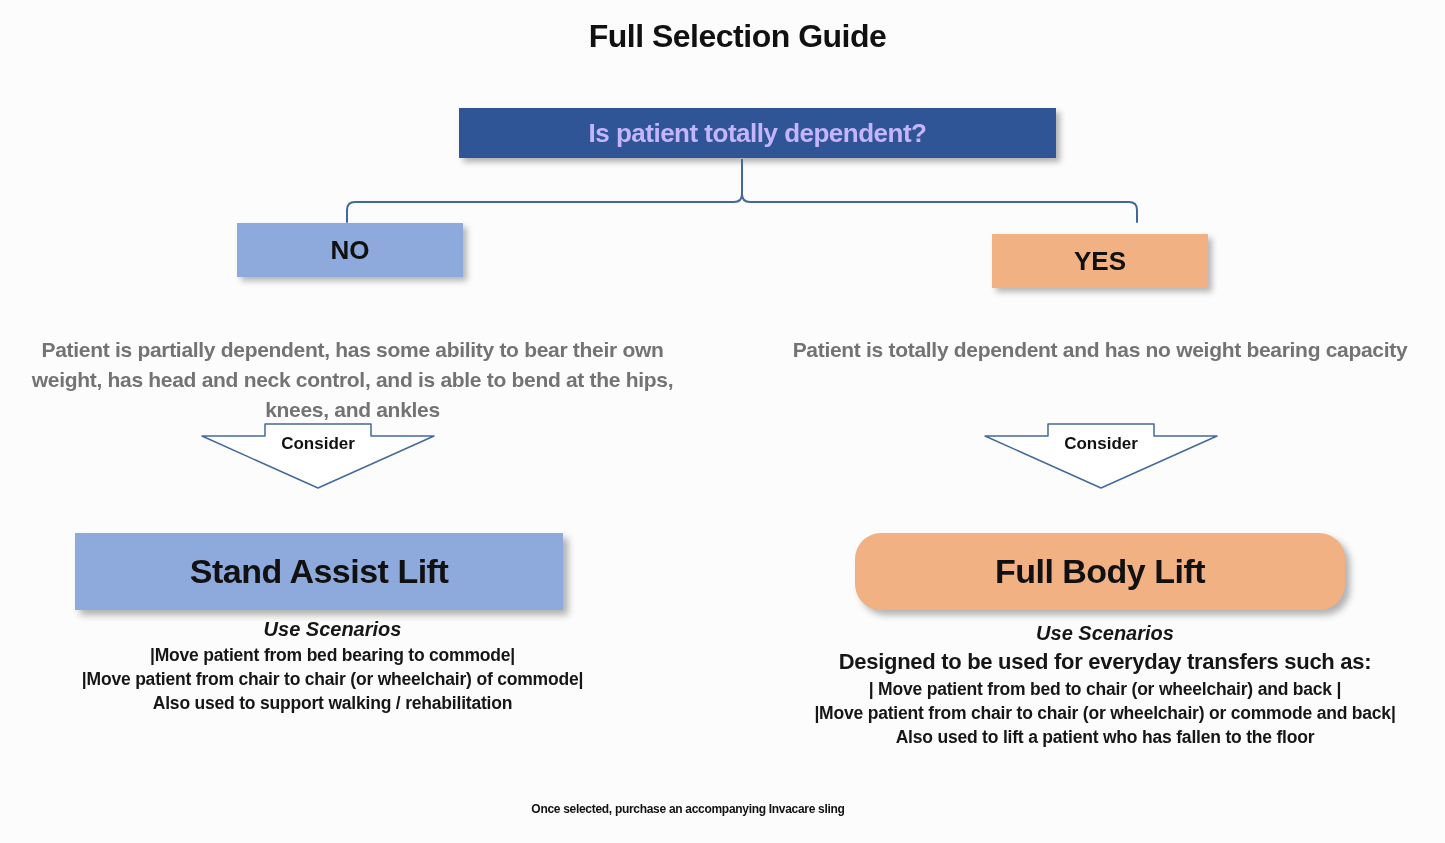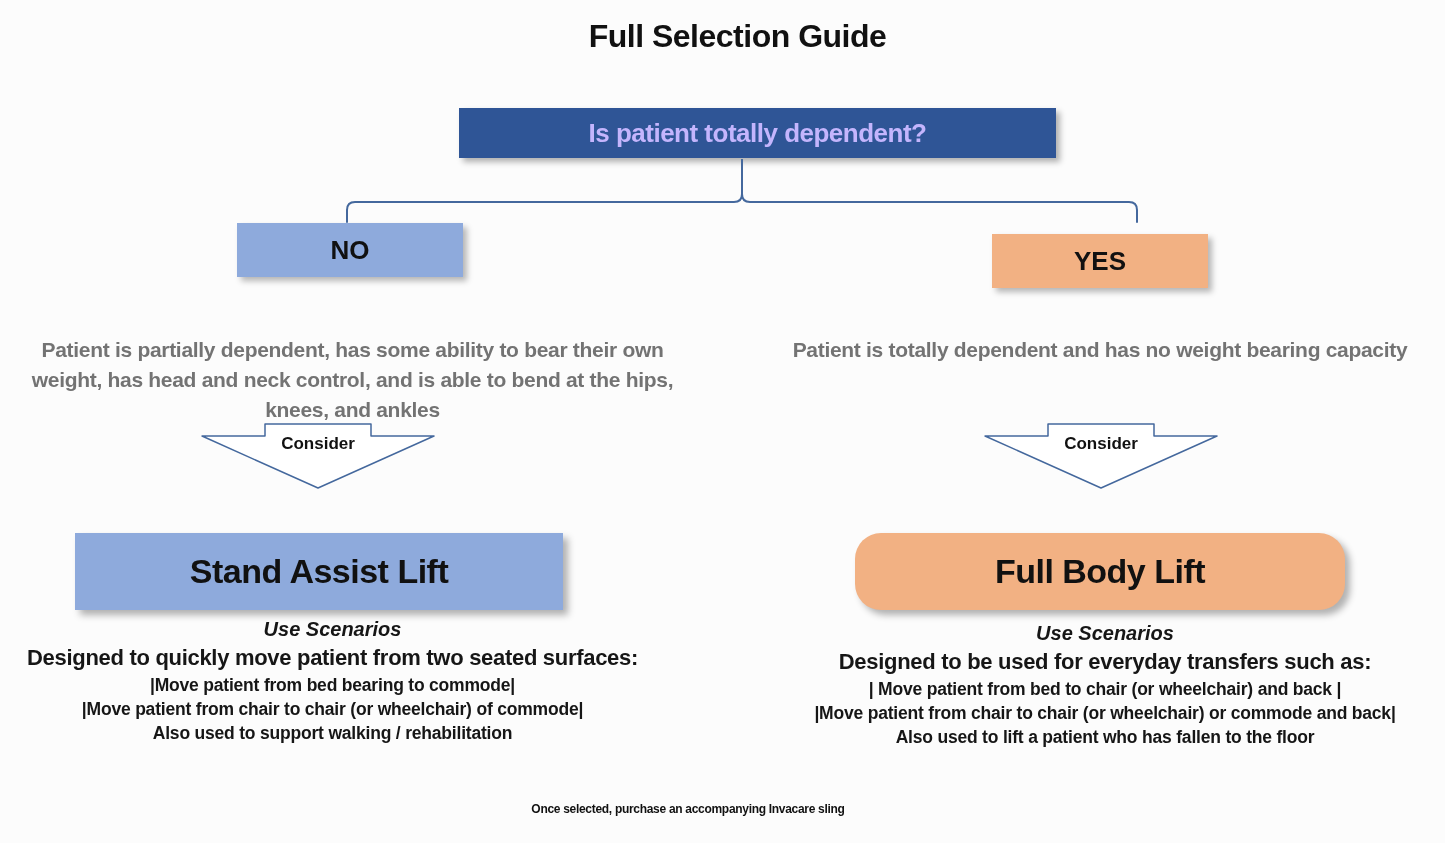--- a/index.html
+++ b/index.html
@@ -126,21 +126,20 @@
 
   <div class="lift-box lift-stand">
     <span>Stand Assist Lift</span>
   </div>
   <div class="lift-box lift-full">
     <span>Full Body Lift</span>
   </div>
 
   <div class="scenarios scenarios-left">
     <div class="us-title">Use Scenarios</div>
-    <div class="us-heading">Designed to quickly move patient from two seated surfaces:</div>
     <div class="us-line">|Move patient from bed bearing to commode|</div>
     <div class="us-line">|Move patient from chair to chair (or wheelchair) of commode|</div>
     <div class="us-line">Also used to support walking / rehabilitation</div>
   </div>
 
   <div class="scenarios scenarios-right">
     <div class="us-title">Use Scenarios</div>
     <div class="us-heading">Designed to be used for everyday transfers such as:</div>
     <div class="us-line">| Move patient from bed to chair (or wheelchair) and back |</div>
     <div class="us-line">|Move patient from chair to chair (or wheelchair) or commode and back|</div>

